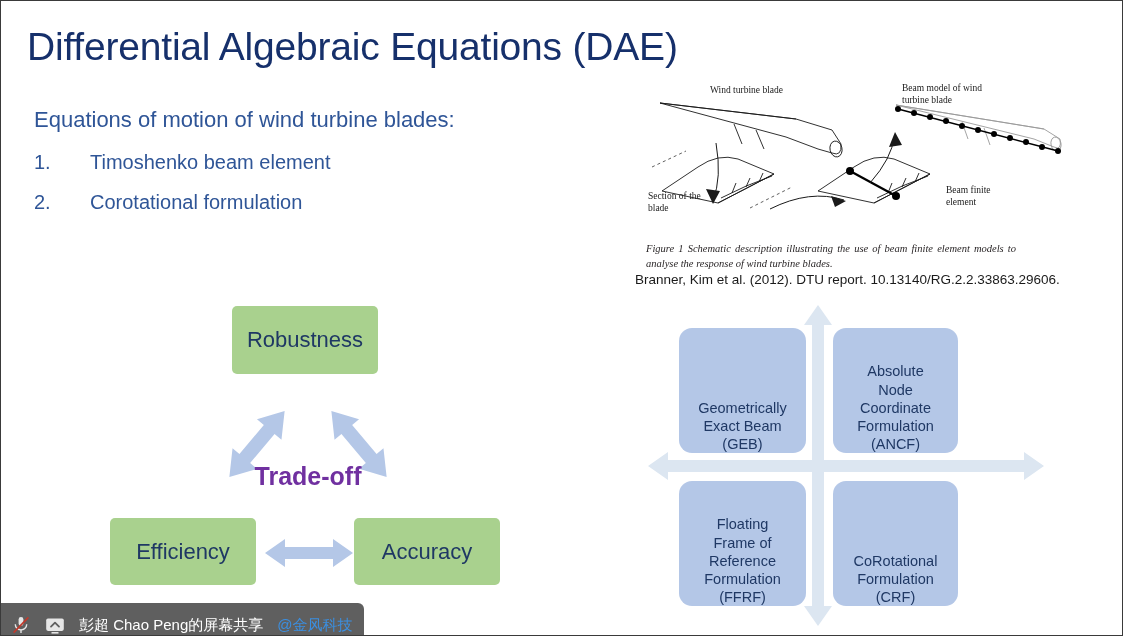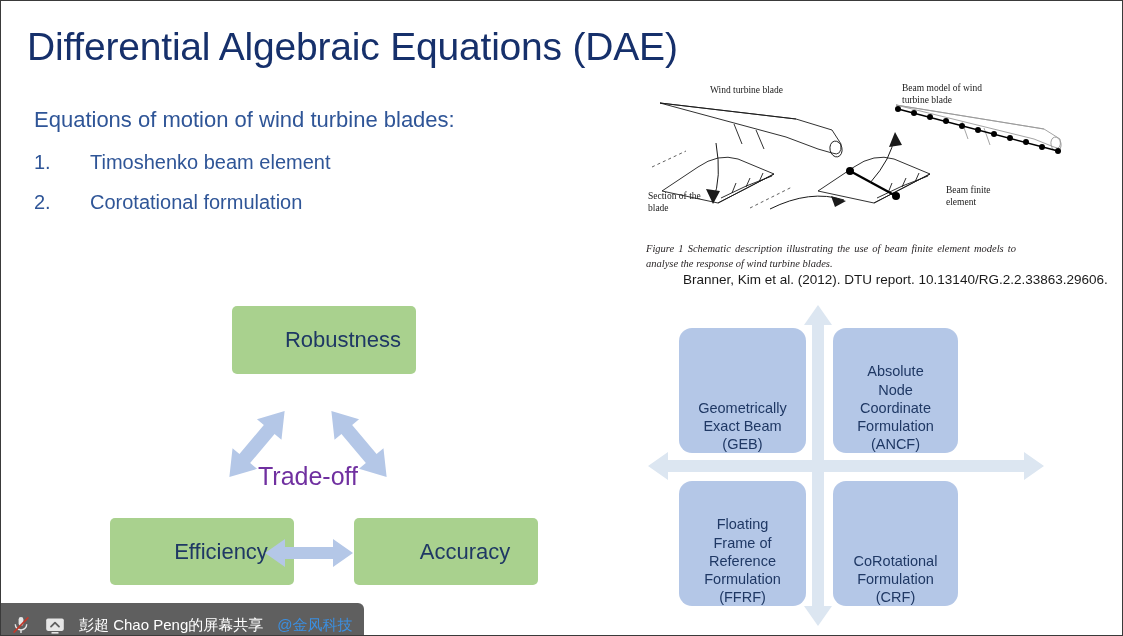--- a/index.html
+++ b/index.html
@@ -17,35 +17,35 @@
   #lead{position:absolute;left:33px;top:106px;font-size:22px;color:#2f5597;}
   .numitem{position:absolute;font-size:20px;color:#2f5597;}
   .numitem .num{position:absolute;left:0;top:0;}
   .numitem .txt{position:absolute;left:56px;top:0;white-space:nowrap;text-align:center;}
   #item1{left:33px;top:150px;width:420px;height:26px;}
   #item2{left:33px;top:190px;width:420px;height:26px;}
 
   
   .gbox{position:absolute;background:#a9d18e;border-radius:5px;
         color:#1f3864;display:flex;align-items:center;justify-content:center;
-        font-size:22px;padding-left:38px;}
+        font-size:22px;}
   #box-rob{left:231px;top:305px;width:146px;height:68px;}
   #box-eff{left:109px;top:517px;width:146px;height:67px;}
   #box-acc{left:353px;top:517px;width:146px;height:67px;}
   #tradeoff{position:absolute;left:243px;top:461px;width:128px;
-            text-align:center;font-size:25px;color:#7030a0;}
+            text-align:center;font-size:25px;color:#7030a0;font-weight:bold;}
   .triarrow{position:absolute;}
 
   
   #figure{position:absolute;left:645px;top:80px;width:420px;height:150px;}
   #figcap{position:absolute;left:645px;top:241px;width:370px;
           font-family:"Liberation Serif",serif;font-style:italic;
           font-size:10.5px;color:#231f20;line-height:1.42;text-align:justify;}
   #cite{position:absolute;left:634px;top:271px;font-size:13.5px;color:#1a1a1a;
-        white-space:nowrap;margin-left:48px;}
+        white-space:nowrap;}
 
   
   #quad{position:absolute;left:645px;top:302px;width:400px;height:325px;}
   .bbox{position:absolute;background:#b4c7e7;border-radius:13px;
         color:#1f3864;font-size:14.5px;line-height:1.25;text-align:center;
         display:flex;align-items:flex-end;justify-content:center;}
   #q-geb{left:33px;top:25px;width:127px;height:125px;}
   #q-ancf{left:187px;top:25px;width:125px;height:125px;}
   #q-ffrf{left:33px;top:178px;width:127px;height:125px;}
   #q-crf{left:187px;top:178px;width:125px;height:125px;}

